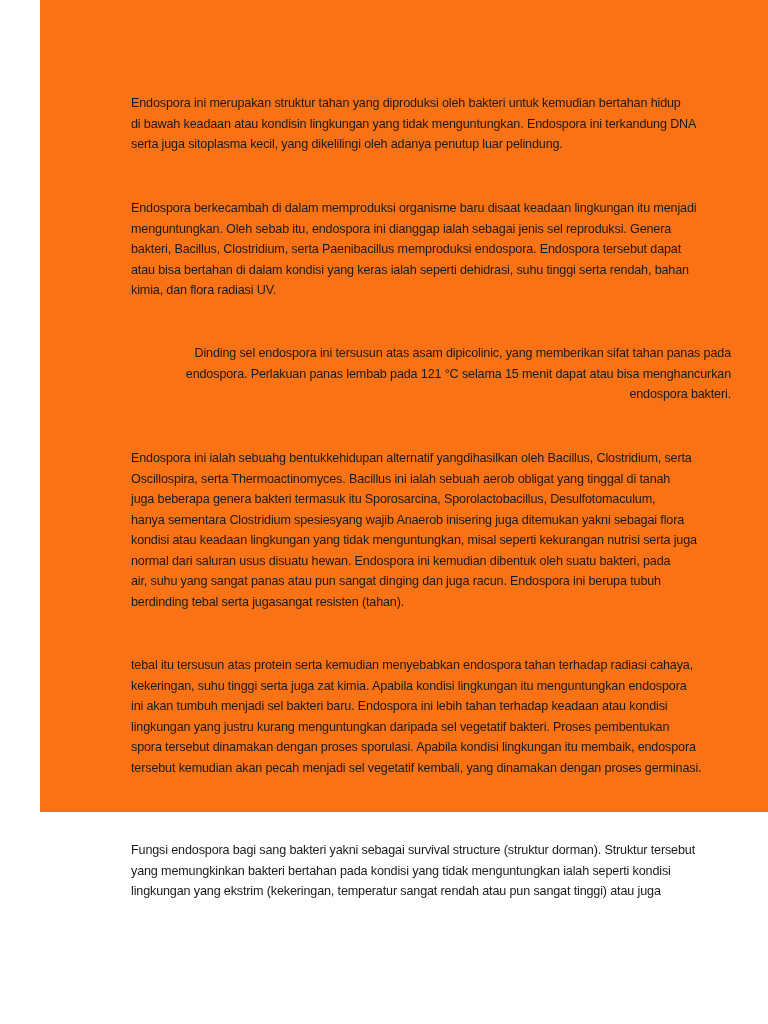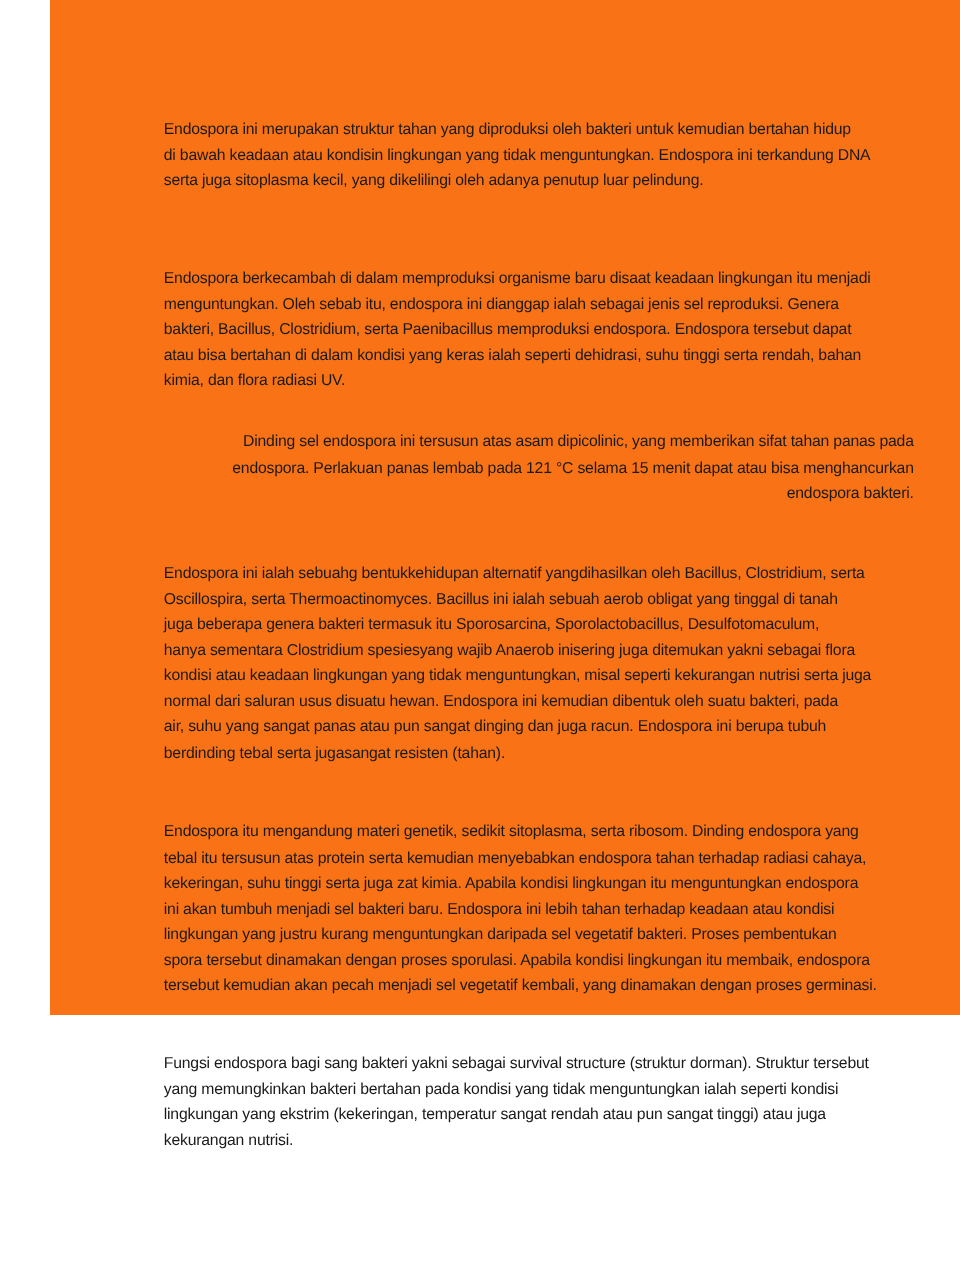--- a/index.html
+++ b/index.html
@@ -31,21 +31,21 @@
     }
     .line {
       display: block;
       height: 20.5px;
       line-height: 20.5px;
       font-size: 12.6px;
       white-space: nowrap;
       letter-spacing: -0.15px;
     }
     #p1 { top: 93px; }
-    #p2 { top: 212px; }
+    #p2 { top: 198px; }
     #p3 { top: 343px; text-align: right; }
     #p4 { top: 448px; }
     #p5 { top: 655px; }
     #p6 { top: 840px; }
   </style>
 </head>
 <body>
 
 <div class="page">
 
@@ -74,29 +74,27 @@
     <span class="line">Oscillospira, serta  Thermoactinomyces. Bacillus ini ialah sebuah aerob obligat yang tinggal di tanah</span>
     <span class="line">juga beberapa genera bakteri termasuk itu Sporosarcina, Sporolactobacillus, Desulfotomaculum,</span>
     <span class="line">hanya sementara Clostridium spesiesyang wajib Anaerob inisering juga ditemukan yakni sebagai flora</span>
     <span class="line">kondisi atau keadaan lingkungan yang tidak menguntungkan, misal seperti kekurangan nutrisi serta juga</span>
     <span class="line">normal dari saluran usus disuatu hewan. Endospora ini kemudian dibentuk oleh suatu bakteri, pada</span>
     <span class="line">air, suhu yang sangat panas atau pun sangat dinging dan juga racun. Endospora ini berupa tubuh</span>
     <span class="line">berdinding tebal serta jugasangat resisten (tahan).</span>
   </p>
 
   <p class="para" id="p5">
-    <span class="line">Endospora itu mengandung materi genetik, sedikit sitoplasma, serta ribosom. Dinding endospora yang</span>
     <span class="line">tebal itu tersusun atas protein serta kemudian menyebabkan endospora tahan terhadap radiasi cahaya,</span>
     <span class="line">kekeringan, suhu tinggi serta juga zat kimia. Apabila kondisi lingkungan itu menguntungkan endospora</span>
     <span class="line">ini akan tumbuh menjadi sel bakteri baru. Endospora ini lebih tahan terhadap keadaan atau kondisi</span>
     <span class="line">lingkungan yang justru kurang menguntungkan daripada sel vegetatif bakteri. Proses pembentukan</span>
     <span class="line">spora tersebut dinamakan dengan proses sporulasi. Apabila kondisi lingkungan itu membaik, endospora</span>
     <span class="line">tersebut kemudian akan pecah menjadi sel vegetatif kembali, yang dinamakan dengan proses germinasi.</span>
   </p>
 
   <p class="para" id="p6">
     <span class="line">Fungsi endospora bagi sang bakteri yakni sebagai survival structure (struktur dorman). Struktur tersebut</span>
     <span class="line">yang memungkinkan bakteri bertahan pada kondisi yang tidak menguntungkan ialah seperti kondisi</span>
     <span class="line">lingkungan yang ekstrim (kekeringan, temperatur sangat rendah atau pun sangat tinggi) atau juga</span>
-    <span class="line">kekurangan nutrisi.</span>
   </p>
 
 </div>
 
 </body></html>

